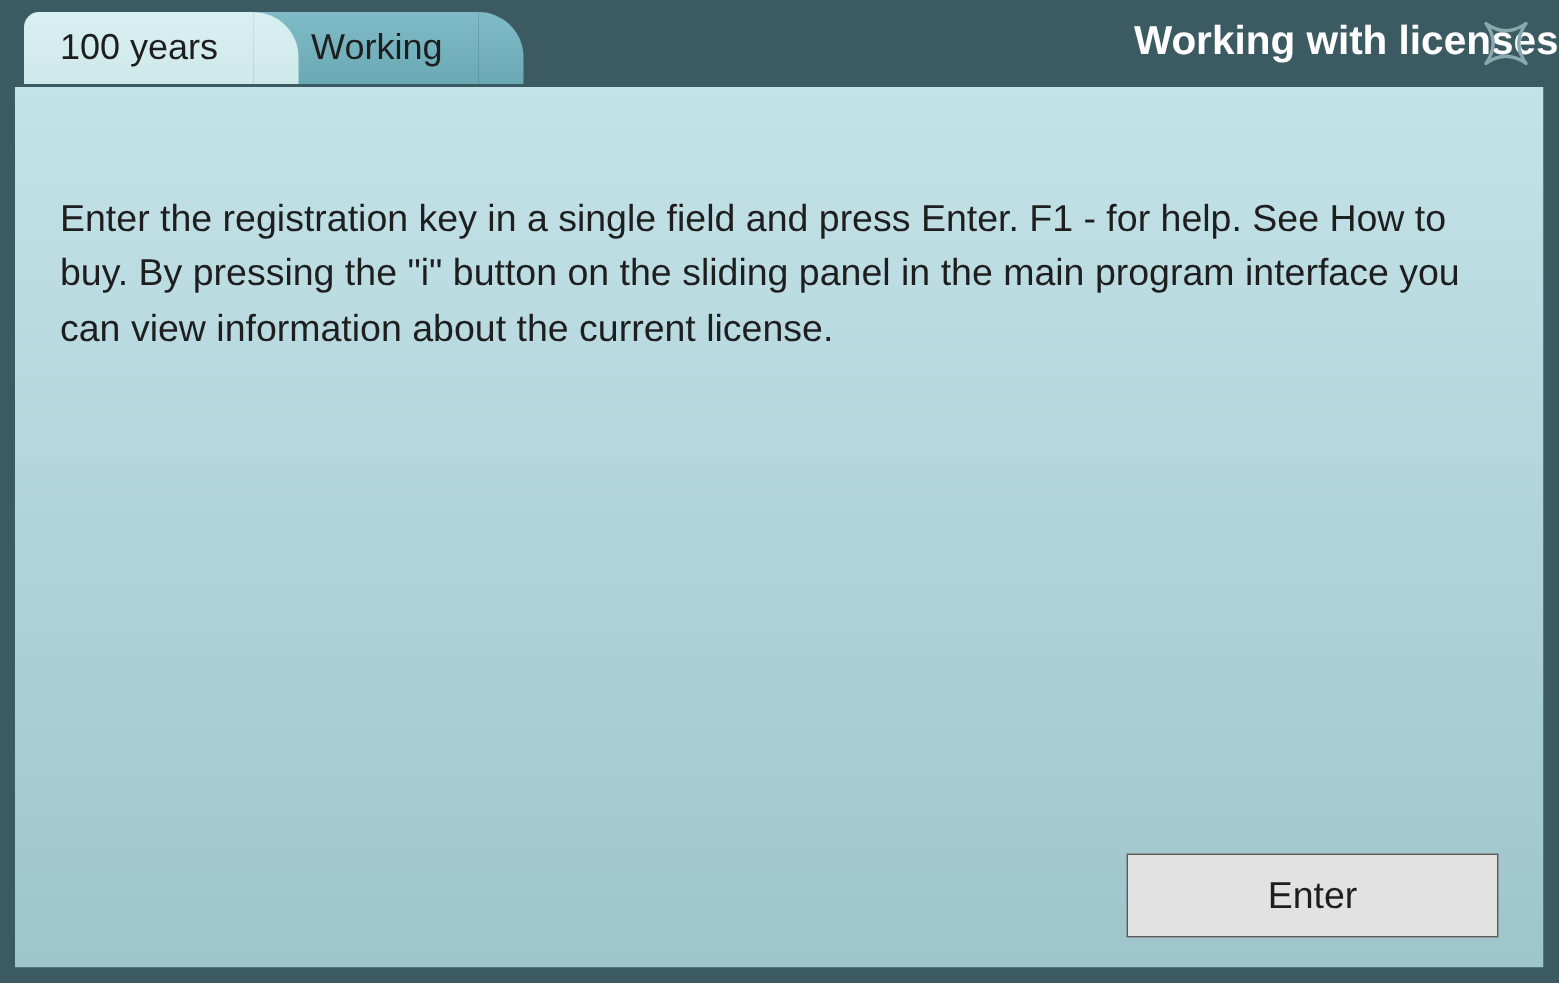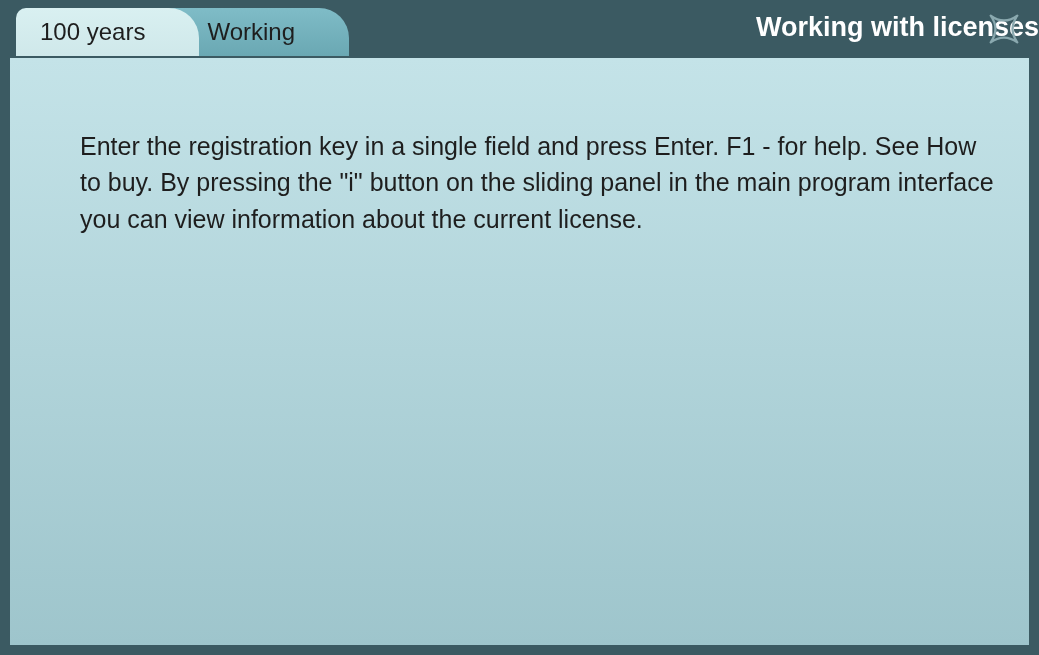--- a/index.html
+++ b/index.html
@@ -109,21 +109,20 @@
       bottom: 8px;
       background: linear-gradient(to bottom, #c4e3e8 0%, #9ec5cc 100%);
       border: 2px solid #3b5a62;
       padding: 70px 30px 20px 30px;
     }
     .instructions {
       font-size: 25px;
       color: #1e1e1e;
       line-height: 1.45;
       max-width: 960px;
-      margin-left: 40px;
     }
     .form-row {
       display: flex;
       align-items: center;
       margin-top: 160px;
     }
     .form-label {
       font-size: 25px;
       color: #1e1e1e;
       width: 360px;
@@ -172,14 +171,17 @@
       <svg viewBox="0 0 40 40">
         <path d="M6 6 Q20 16 34 6 Q24 20 34 34 Q20 24 6 34 Q16 20 6 6 Z" fill="none" stroke="#8aa9af" stroke-width="2.4" stroke-linejoin="round"></path>
       </svg>
     </div>
   </div>
 
   <div class="content-wrap">
     <div class="instructions">Enter the registration key in a single field and press Enter. F1 - for help. See How to buy. By pressing the "i" button on the sliding panel in the main program interface you can view information about the current license.</div>
 
 
+    <div class="button-row">
+      <button class="enter-btn">Enter</button>
+    </div>
   </div>
 </div>
 
 </body></html>

